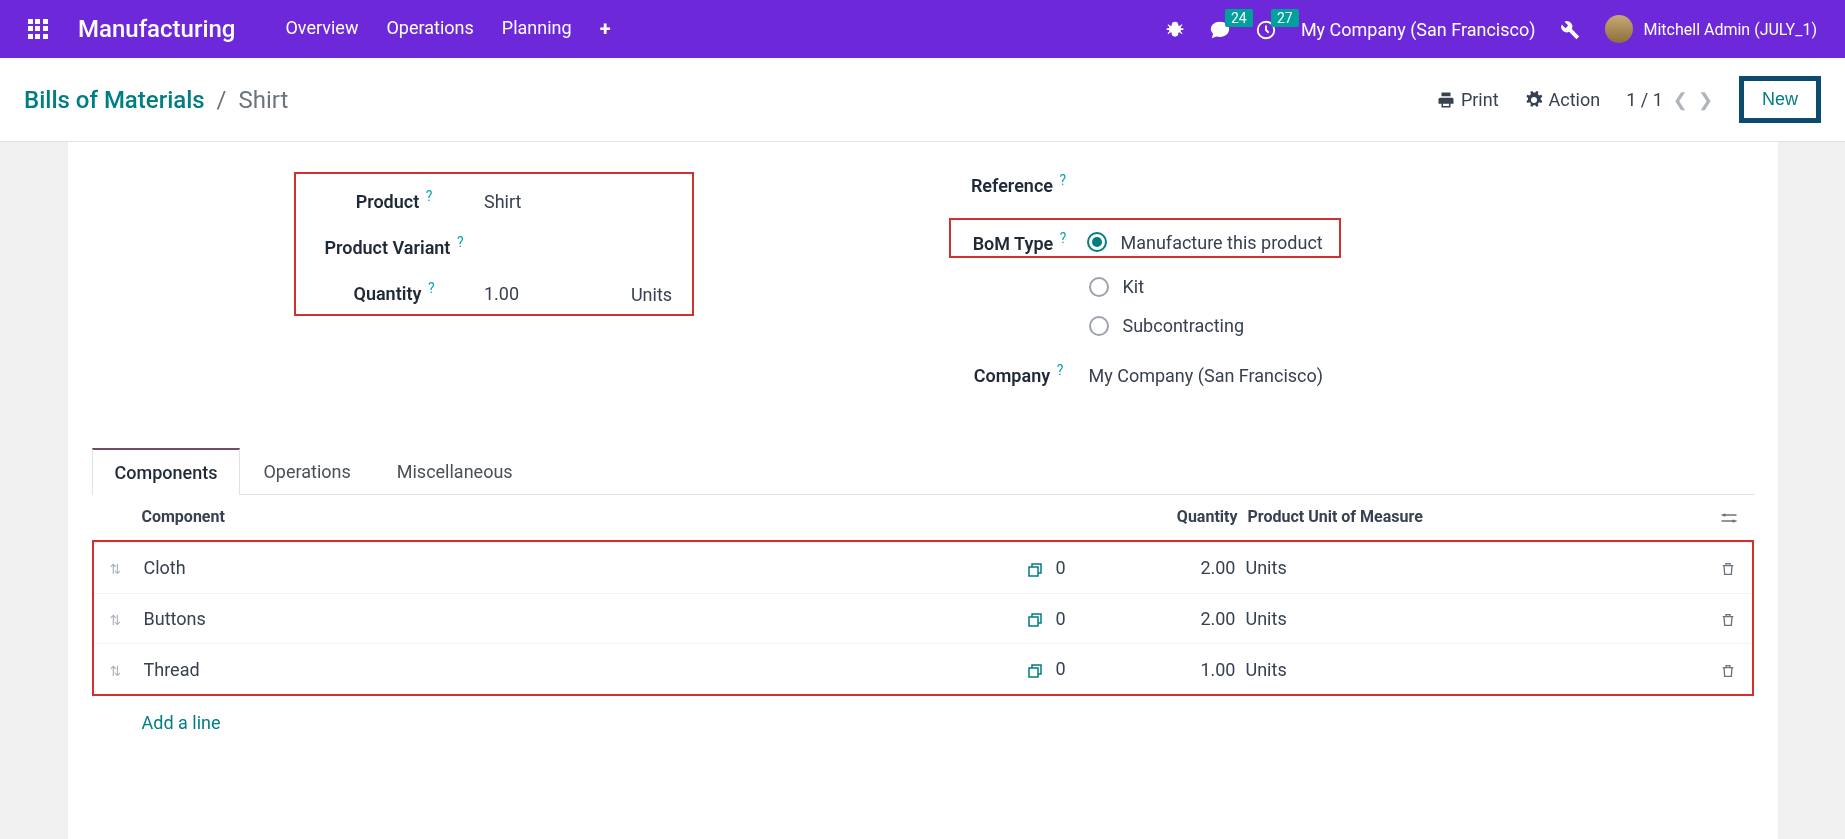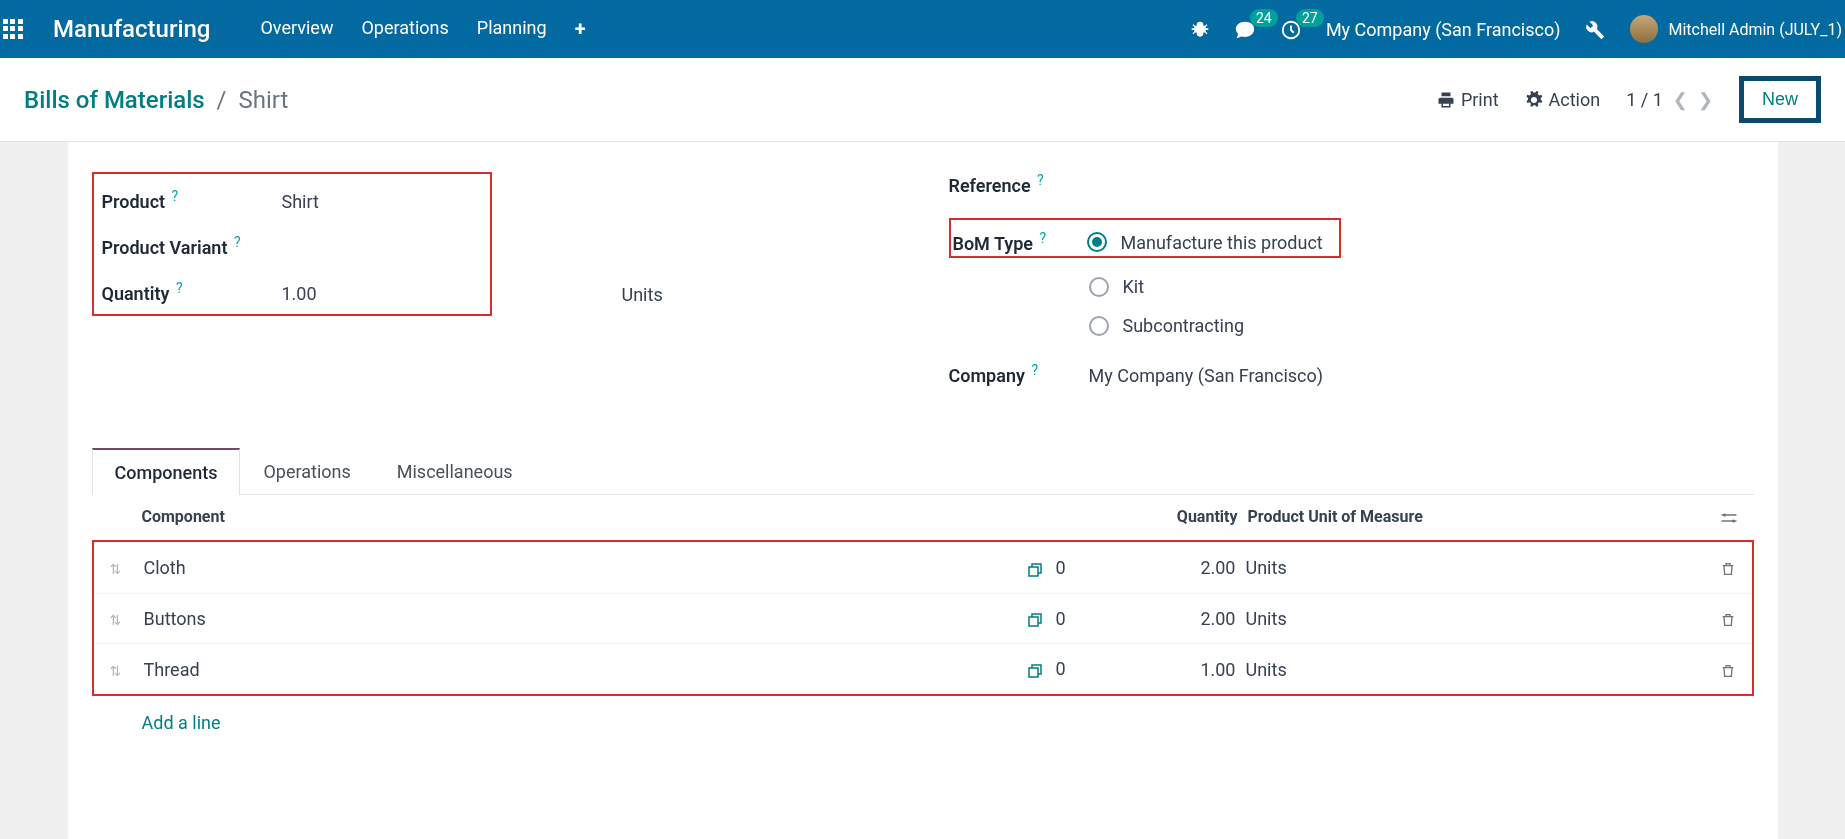--- a/index.html
+++ b/index.html
@@ -1,48 +1,48 @@
 <!DOCTYPE html>
 <html><head>
 <meta charset="utf-8">
 <style>
   * { box-sizing: border-box; margin: 0; padding: 0; }
   body { font-family: -apple-system, BlinkMacSystemFont, "Segoe UI", Roboto, sans-serif; background: #f0f0f0; color: #374151; width: 1845px; }
   
   
-  .navbar { background: #0369a1; color: white; height: 58px; display: flex; align-items: center; padding: 0 3px; }
+  .navbar { background: #6d28d9; color: white; height: 58px; display: flex; align-items: center; padding: 0 28px; }
   .nav-left { display: flex; align-items: center; gap: 20px; }
   .nav-apps { display: grid; grid-template-columns: repeat(3,1fr); gap: 2px; width: 20px; height: 20px; cursor: pointer; }
   .nav-apps span { background: white; width: 5px; height: 5px; }
   .nav-title { font-size: 24px; font-weight: 500; margin-left: 10px; }
   .nav-menu { display: flex; gap: 28px; margin-left: 30px; }
   .nav-item { font-size: 18px; cursor: pointer; }
   .nav-plus { font-size: 20px; font-weight: bold; cursor: pointer; }
   .nav-right { margin-left: auto; display: flex; align-items: center; gap: 24px; }
   .nav-icon { font-size: 18px; cursor: pointer; position: relative; }
-  .badge { background: #00A09D; color: white; font-size: 14px; padding: 1px 6px; border-radius: 9px; position: absolute; top: -8px; left: 16px; }
+  .badge { background: #00A09D; color: white; font-size: 14px; padding: 1px 6px; border-radius: 2px; position: absolute; top: -8px; left: 16px; }
   .nav-company { font-size: 18px; }
   .nav-user { display: flex; align-items: center; gap: 10px; }
   .avatar { width: 28px; height: 28px; border-radius: 50%; background: linear-gradient(#c8a878,#8b6f3d); display: inline-block; }
   
   
   .breadcrumb-bar { background: white; padding: 18px 24px; display: flex; align-items: center; border-bottom: 1px solid #dee2e6; gap: 20px; }
   .breadcrumb { font-size: 24px; }
   .breadcrumb a { color: #017e84; text-decoration: none; font-weight: 500; }
   .breadcrumb .sep { color: #6c757d; margin: 0 6px; }
   .breadcrumb .current { color: #6c757d; }
   .bar-right { margin-left: auto; display: flex; align-items: center; gap: 26px; font-size: 18px; color: #374151; }
   .bar-action { cursor: pointer; display: flex; align-items: center; gap: 6px; }
   .pager { display: flex; align-items: flex-start; gap: 10px; }
   .pager-arrow { color: #adb5bd; font-size: 18px; cursor: pointer; }
   .btn-new { border: 5px solid #0c4a6e; color: #017e84; padding: 8px 18px; font-size: 18px; font-weight: 500; background: white; cursor: pointer; }
   
   
   .form-sheet { background: white; margin: 0 auto; max-width: 1710px; padding: 30px 24px; min-height: 700px; }
-  .form-row { display: flex; gap: 52px; }
+  .form-row { display: flex; gap: 52px; text-align: center; }
   .form-col { flex: 1; }
   .field-group { display: flex; align-items: baseline; margin-bottom: 22px; }
   .field-label { width: 180px; font-weight: 600; font-size: 18px; color: #1f2937; }
   .field-label sup { color: #04a4ab; font-weight: normal; font-size: 14px; margin-left: 2px; }
   .field-value { font-size: 18px; color: #374151; }
   .highlight-box-1 { border: 2px solid #d32f2f; padding: 14px 8px 4px 8px; margin-bottom: 10px; display: inline-block; min-width: 400px; }
   .highlight-box-2 { border: 2px solid #d32f2f; padding: 10px 16px 2px 2px; display: inline-flex; align-items: center; }
   
   .radio-group { display: flex; flex-direction: column; gap: 18px; }
   .radio-item { display: flex; align-items: center; gap: 14px; cursor: pointer; font-size: 18px; }

